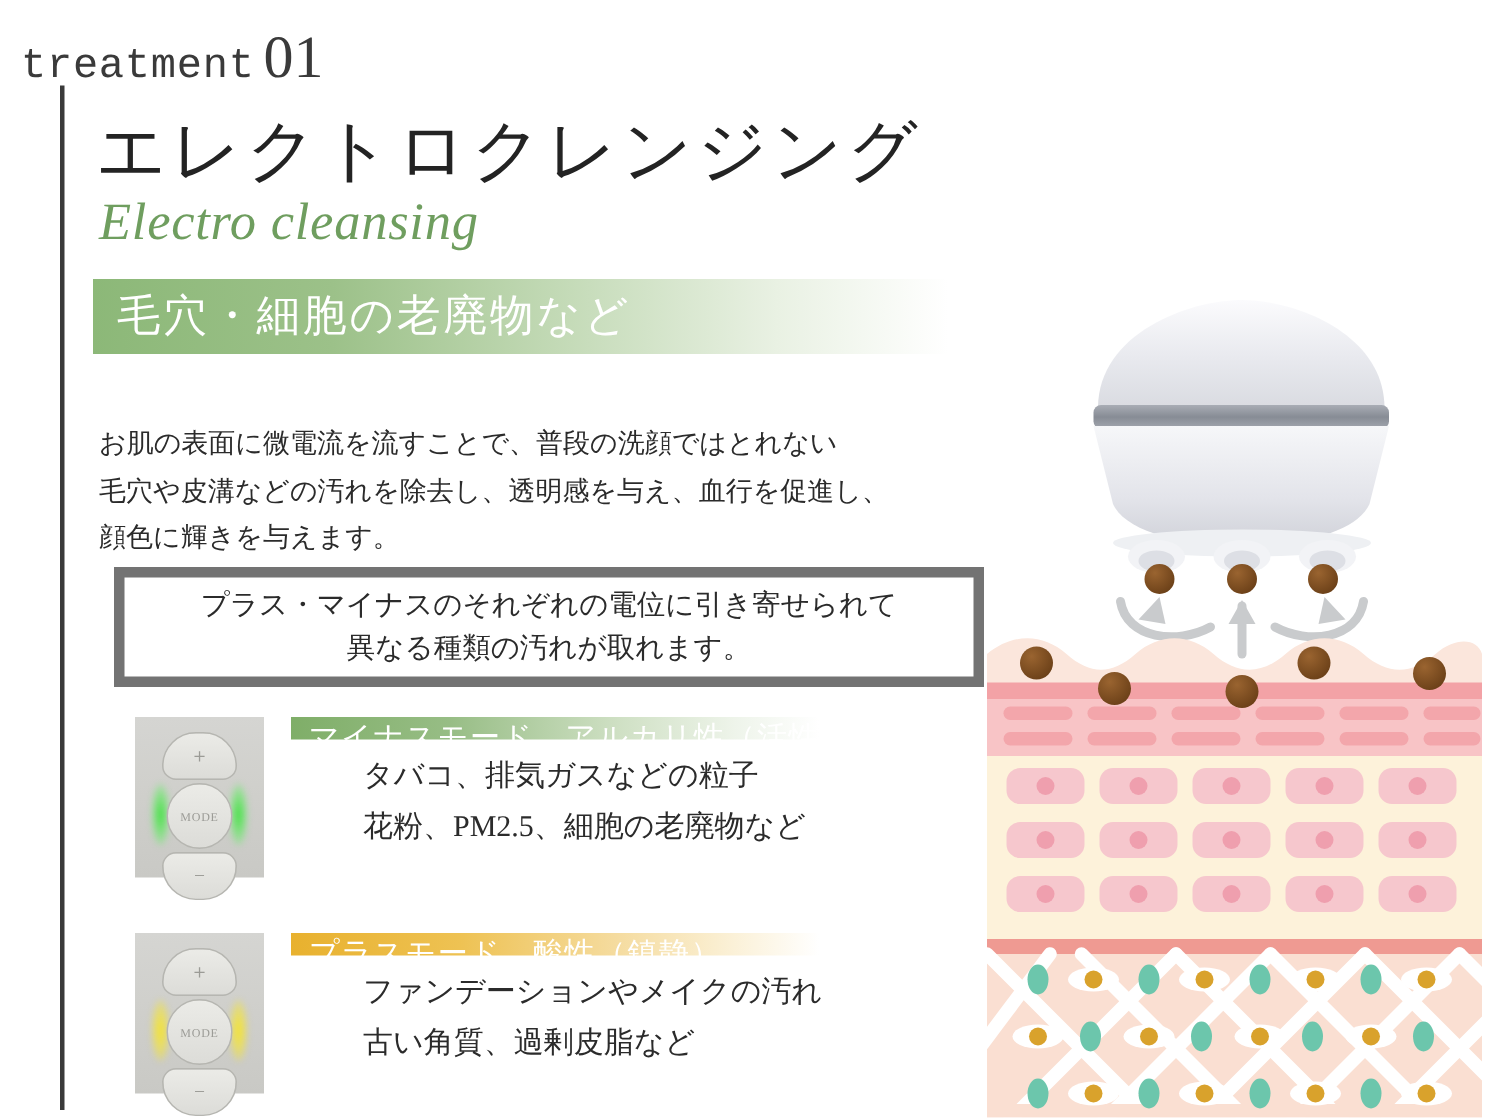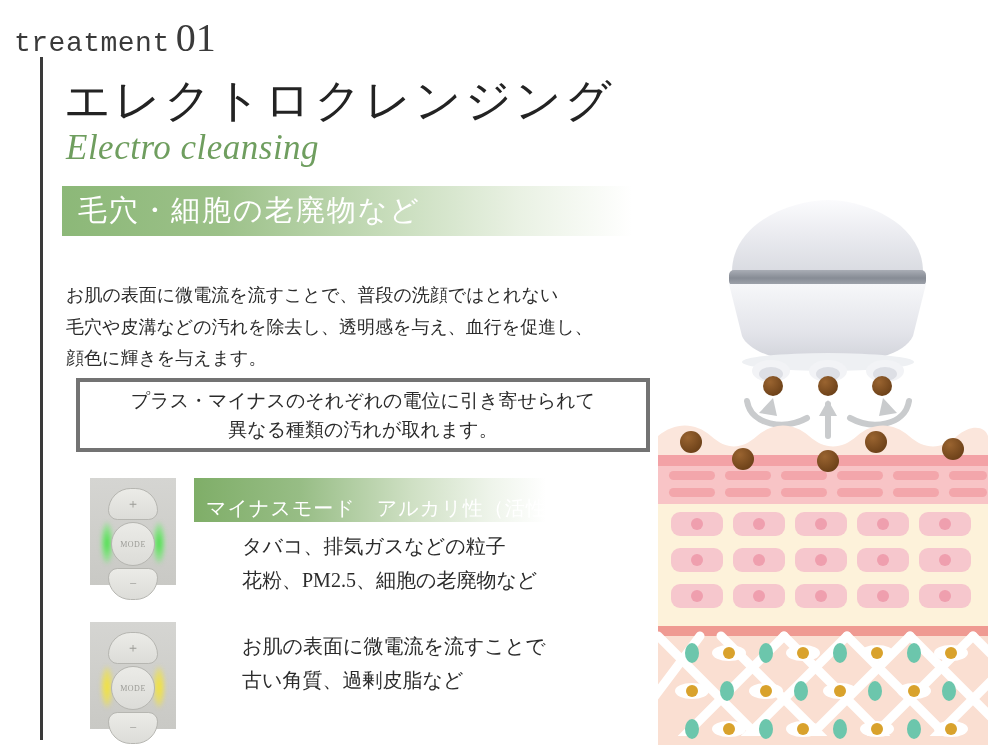--- a/index.html
+++ b/index.html
@@ -68,21 +68,21 @@
     font-size:18px;line-height:1.75;color:#2b2b2b;
     font-family:"Liberation Serif","DejaVu Serif",serif;
     margin-top:24px;
   }
   .lead div{white-space:nowrap;}
 
   
   .notebox{
     position:absolute;left:76px;top:378px;
     width:566px;height:66px;
-    border:4px solid #737373;
+    border:7px solid #737373;
     display:flex;flex-direction:column;
     align-items:center;justify-content:center;
   }
   .notebox div{
     font-size:19px;line-height:1.55;color:#2b2b2b;
     white-space:nowrap;
     font-family:"Liberation Serif","DejaVu Serif",serif;
   }
 
   
@@ -120,22 +120,22 @@
     position:absolute;top:44px;width:12px;height:42px;
     border-radius:50%;filter:blur(2px);
   }
   .glow.left{left:11px;}
   .glow.right{right:11px;}
   .glow.green{background:radial-gradient(ellipse at center,#4ee04e 10%,rgba(110,235,110,.55) 55%,rgba(255,255,255,0) 80%);}
   .glow.amber{background:radial-gradient(ellipse at center,#f2e23c 10%,rgba(240,226,70,.55) 55%,rgba(255,255,255,0) 80%);}
 
   .mode-body{margin-left:18px;}
   .mode-label{
-    height:44px;width:352px;
-    display:flex;align-items:flex-end;
+    height:15px;width:352px;
+    display:flex;align-items:flex-start;
   }
   .mode-label.green{background:linear-gradient(90deg,#7fae68 0%,#97bd85 30%,#cfe0c4 62%,#eef4ea 84%,#ffffff 100%);}
   .mode-label.amber{background:linear-gradient(90deg,#e8b12e 0%,#eec253 32%,#f5dca0 62%,#fbf1d8 84%,#ffffff 100%);}
   .mode-label span{
     color:#ffffff;font-size:20px;letter-spacing:1px;margin-left:12px;
     white-space:nowrap;
     font-family:"Liberation Serif","DejaVu Serif",serif;
   }
   .mode-lines{margin-top:8px;padding-left:4px;}
   .mode-lines div{
@@ -198,22 +198,25 @@
 
   <div class="mode-row plus">
     <div class="device">
       <div class="glow amber left"></div>
       <div class="glow amber right"></div>
       <div class="btn btn-plus">＋</div>
       <div class="btn btn-mode">MODE</div>
       <div class="btn btn-minus">−</div>
     </div>
     <div class="mode-body">
+      <div class="mode-label amber">
+        <span>プラスモード　酸性（鎮静）</span>
+      </div>
       <div class="mode-lines">
-        <div>お肌の表面に微電流を流すことで</div>
+        <div>ファンデーションやメイクの汚れ</div>
         <div>古い角質、過剰皮脂など</div>
       </div>
     </div>
   </div>
 
   <div class="illus">
     <svg width="345" height="559" viewBox="0 0 345 559" xmlns="http://www.w3.org/2000/svg">
       <defs>
         <linearGradient id="headG" x1="0" y1="0" x2="0" y2="1">
           <stop offset="0%" stop-color="#fbfbfd"></stop>

